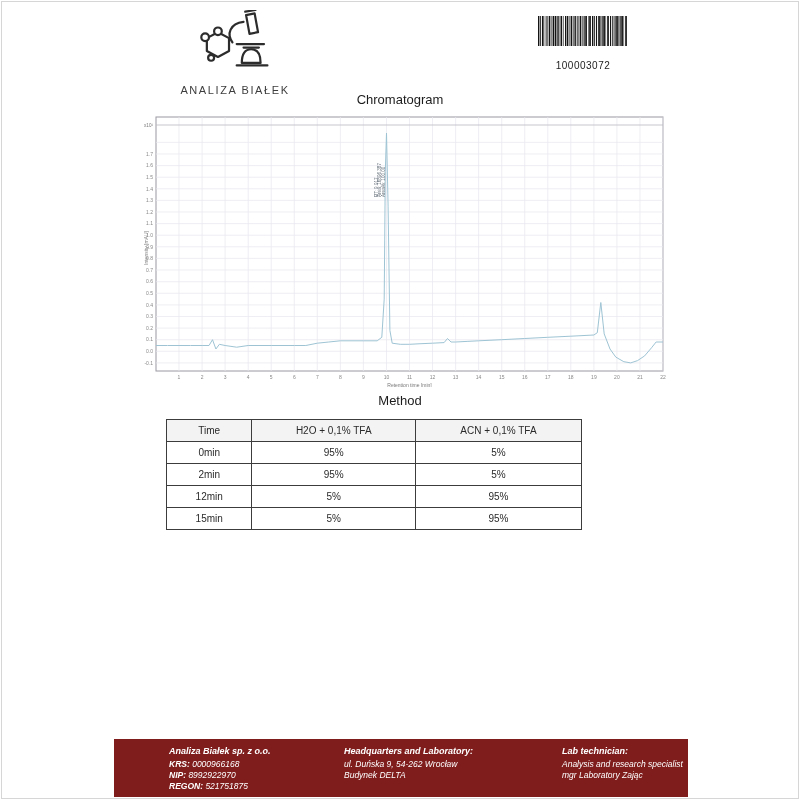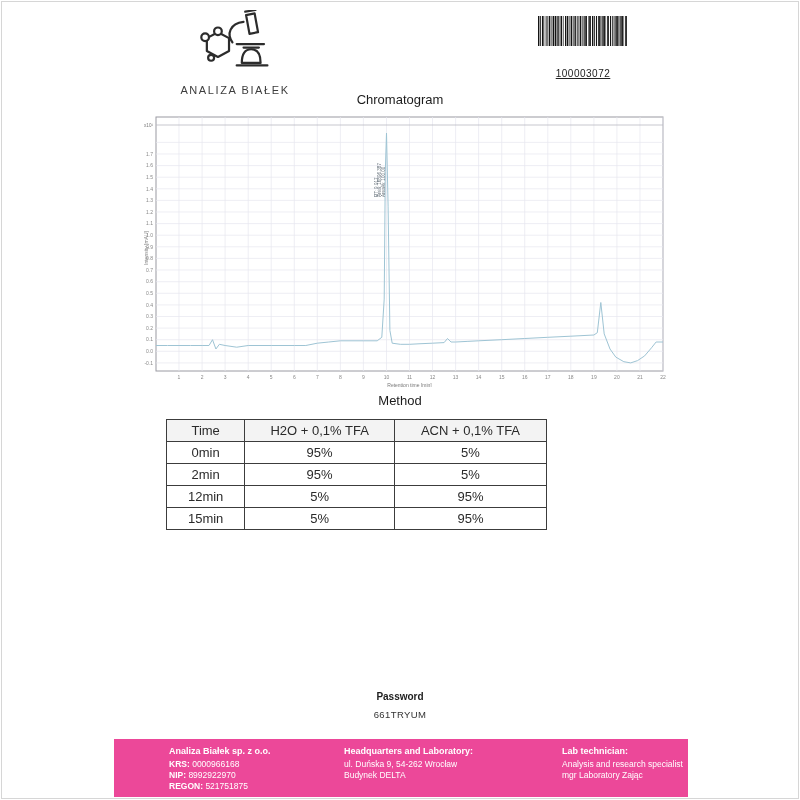--- a/index.html
+++ b/index.html
@@ -7,31 +7,31 @@
     position:relative;width:796px;height:796px;margin:1px;
     border:1px solid #d6d6d6;background:#fff;overflow:hidden;
     font-family:"Liberation Sans",sans-serif;color:#222;
   }
   
   .logo{position:absolute;left:168px;top:8px;width:130px;text-align:center;}
   .logo svg{display:block;margin:0 auto;}
   .brand{font-size:11px;letter-spacing:1.6px;color:#3d3d3d;margin-top:16px;}
   
   .barcode{position:absolute;left:534px;top:14px;width:94px;text-align:center;}
-  .barcode-num{font-size:10px;color:#222;margin-top:18px;letter-spacing:.5px;text-decoration:underline;}
+  .barcode-num{font-size:10px;color:#222;margin-top:10px;letter-spacing:.5px;}
   
   .h-title{position:absolute;width:100%;text-align:center;font-weight:normal;font-size:13px;color:#1c1c1c;}
   #chrom-title{top:90px;}
   #method-title{top:391px;}
   
   .chart-wrap{position:absolute;left:142px;top:113px;width:523px;height:272px;}
   
   .method-table{
-    position:absolute;left:164px;top:417px;width:381px;border-collapse:collapse;
-    font-size:13px;color:#2a2a2a;
+    position:absolute;left:164px;top:417px;width:416px;border-collapse:collapse;
+    font-size:10px;color:#2a2a2a;
   }
   .method-table th,.method-table td{
     border:1px solid #3c3c3c;text-align:center;height:21px;padding:0 4px;font-weight:normal;
   }
   .method-table th{background:#f3f3f3;}
   .c-time{width:20.6%;} .c-h2o{width:39.4%;} .c-acn{width:40%;}
   
   .password-block{position:absolute;top:689px;width:100%;text-align:center;}
   .password-label{font-weight:bold;font-size:10px;color:#1c1c1c;}
   .password-value{font-size:9.5px;color:#333;margin-top:7px;letter-spacing:.4px;}
@@ -248,26 +248,22 @@
       <td>95%</td>
     </tr>
     <tr>
       <td>15min</td>
       <td>5%</td>
       <td>95%</td>
     </tr>
   </tbody>
     </table>
 
-  <div class="password-block">
-    <div class="password-label">Password</div>
-    <div class="password-value">661TRYUM</div>
-  </div>
-
-  <div class="footer" id="footer-band" style="background: #ec4899;">
+
+  <div class="footer" id="footer-band" style="background: #7f1d1d; font-style: italic;">
     <div class="f-col" id="f-company">
       <div class="f-title">Analiza Białek sp. z o.o.</div>
       <div><b>KRS:</b> <span>0000966168</span></div>
       <div><b>NIP:</b> <span>8992922970</span></div>
       <div><b>REGON:</b> <span>521751875</span></div>
     </div>
     <div class="f-col" id="f-hq">
       <div class="f-title">Headquarters and Laboratory:</div>
       <div>ul. Duńska 9, 54-262 Wrocław</div>
       <div>Budynek DELTA</div>

